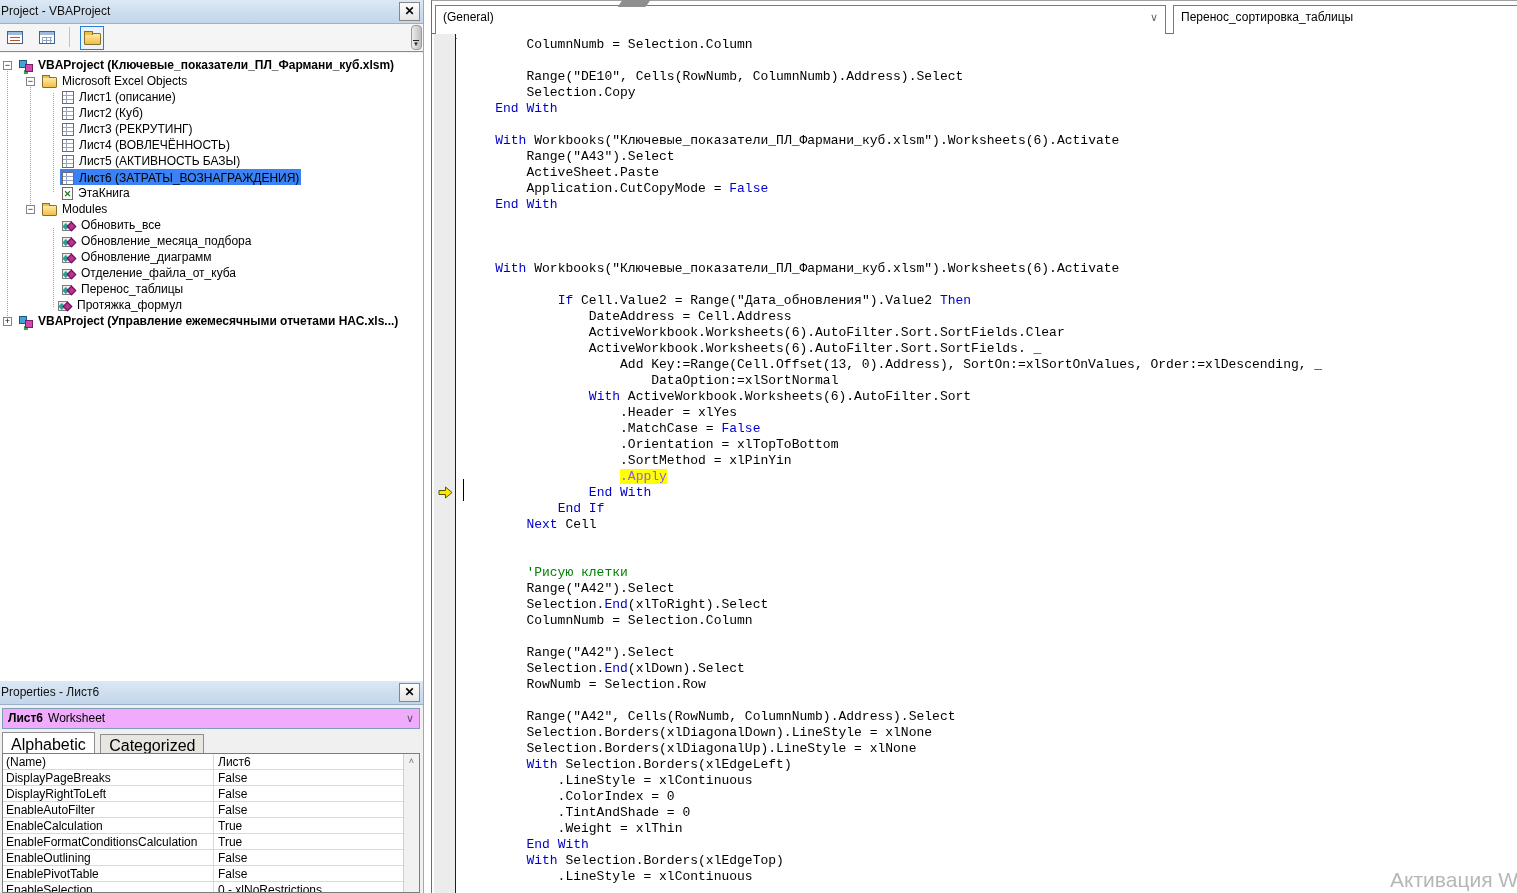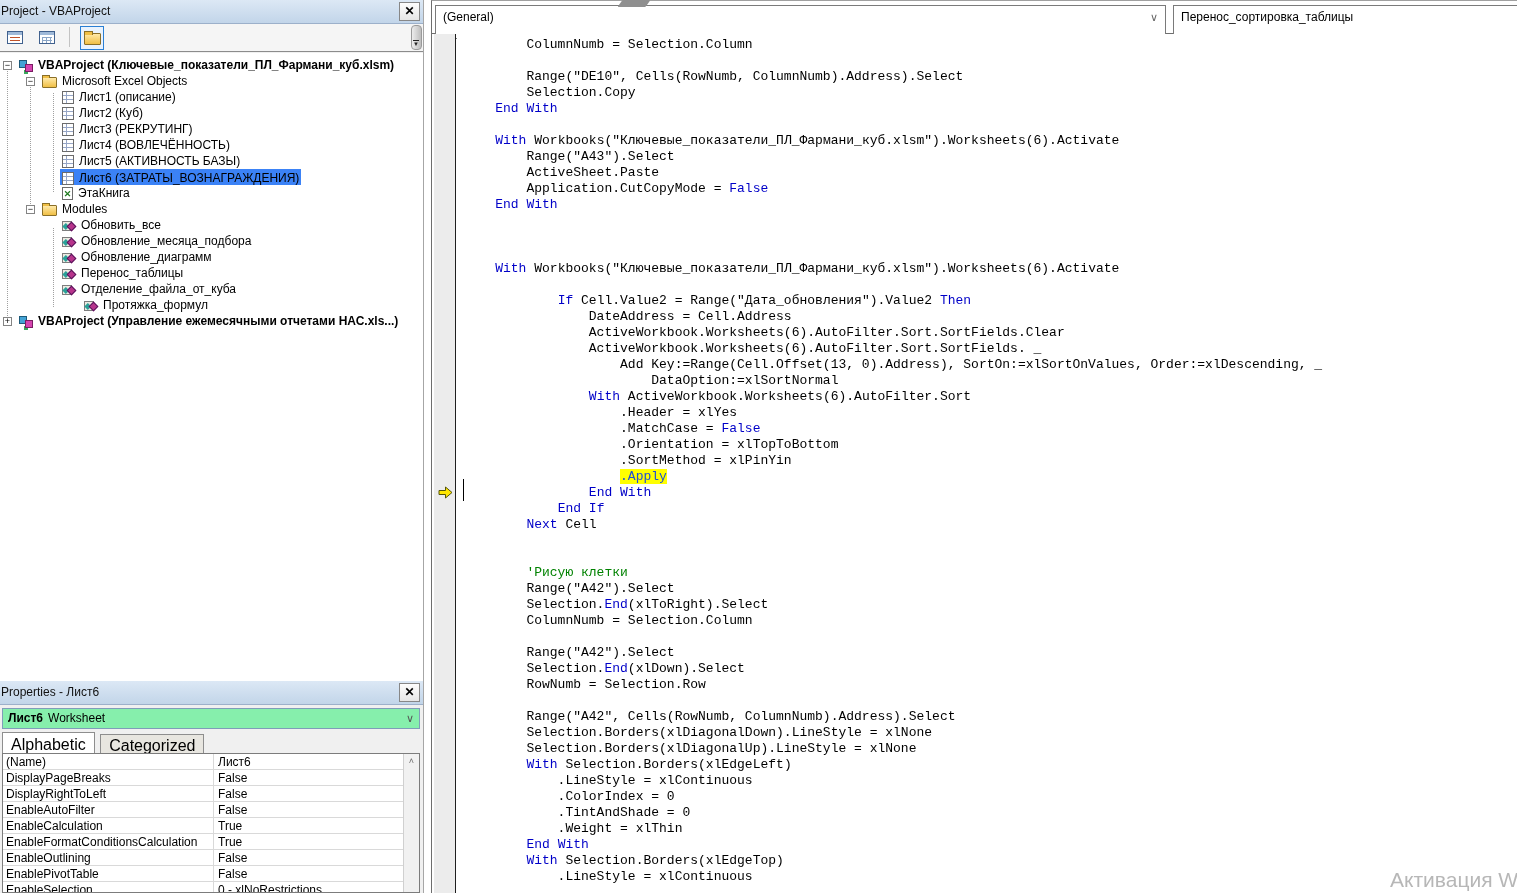--- a/index.html
+++ b/index.html
@@ -78,21 +78,21 @@
   .ic-module::after { content:""; position:absolute; left:6px; top:4px; width:5px; height:5px;
       background:#b8348c; border:1px solid #56175c; transform:rotate(45deg);
       box-shadow:-4px 4px 0 -1px #2aa198; }
   .ic-vba-project { width:14px; height:13px; }
   .ic-vba-project::before { content:""; position:absolute; left:0; top:1px; width:6px; height:6px;
       background:#43a3d5; border:1px solid #1d5a7a; }
   .ic-vba-project::after { content:""; position:absolute; left:6px; top:5px; width:6px; height:6px;
       background:#d544b0; border:1px solid #7a1d62; box-shadow:-3px 4px 0 -2px #3aa65c; }
 
   
-  .obj-combo { position:absolute; top:27px; left:2px; right:3px; height:21px; background:#86efac;
+  .obj-combo { position:absolute; top:27px; left:2px; right:3px; height:21px; background:#f0abfc;
       border:1px solid #7f9db9; font-size:12px; line-height:19px; padding-left:5px; color:#000; }
   .obj-combo b { margin-right:5px; }
   .combo-chev { position:absolute; right:5px; top:0; color:#555; font-size:11px; }
   .tabs { position:absolute; top:51px; left:2px; height:21px; font-size:16px; }
   .tab { display:inline-block; height:19px; padding:2px 8px 0 8px; margin-right:1px;
          border:1px solid #8e8e8e; border-bottom:none; background:#e8e6e0; vertical-align:bottom; }
   .tab.active { background:#fff; height:21px; padding-top:3px; position:relative; z-index:2; }
   .prop-grid { position:absolute; top:72px; left:2px; right:3px; bottom:0; background:#fff;
          border:1px solid #7c7c7c; overflow:hidden; font-size:12px; }
   .prop-row { display:flex; height:16px; border-bottom:1px solid #d9d9d9; }
@@ -116,21 +116,21 @@
 
   .margin-bar { position:absolute; left:2px; top:33px; bottom:0; width:22px; background:#ececec;
         border-right:1px solid #1f1f1f; }
   .next-arrow { position:absolute; left:4px; }
   .code-area { position:absolute; left:25px; top:33px; right:0; bottom:0; background:#fff; overflow:hidden; }
   #code-lines { position:absolute; left:7px; top:3px;
         font-family:"Liberation Mono","DejaVu Sans Mono",monospace; font-size:13px; }
   .code-line { height:16px; line-height:16px; white-space:pre; color:#000; }
   .kw { color:var(--kw); }
   .cm { color:var(--cm); }
-  .stmt-hl { background:var(--hl); color:#1d4ed8; }
+  .stmt-hl { background:var(--hl); color:#8b5cf6; }
   .caret { position:absolute; left:6px; width:1px; height:22px; background:#000; }
 
   .artifact { position:absolute; left:620px; top:0; width:28px; height:7px; background:#8f8f8f;
         transform:skewX(-35deg); border-radius:1px; }
   .watermark { position:absolute; left:1390px; top:868px; font-size:21px; color:#b7b7b7;
         white-space:nowrap; z-index:9; }
 </style>
 </head>
 <body>
 
@@ -235,30 +235,30 @@
         </div>
         <div class="tree-row" style="padding-left: 60px;">
           <span class="row-inner">
             <span class="ic ic-module"></span>
             <span class="tree-label">Обновление_диаграмм</span>
           </span>
         </div>
         <div class="tree-row" style="padding-left: 60px;">
           <span class="row-inner">
             <span class="ic ic-module"></span>
+            <span class="tree-label">Отделение_файла_от_куба</span>
+          </span>
+        </div>
+        <div class="tree-row" style="padding-left: 60px;">
+          <span class="row-inner">
+            <span class="ic ic-module"></span>
             <span class="tree-label">Перенос_таблицы</span>
           </span>
         </div>
-        <div class="tree-row" style="padding-left: 60px;">
-          <span class="row-inner">
-            <span class="ic ic-module"></span>
-            <span class="tree-label">Отделение_файла_от_куба</span>
-          </span>
-        </div>
-        <div class="tree-row" style="padding-left: 82px;">
+        <div class="tree-row" style="padding-left: 56px;">
           <span class="row-inner">
             <span class="ic ic-module"></span>
             <span class="tree-label">Протяжка_формул</span>
           </span>
         </div>
         <div class="tree-row" style="padding-left: 3px;">
           <span class="expand-box">+</span>
           <span class="row-inner">
             <span class="ic ic-vba-project"></span>
             <span class="tree-label bold">VBAProject (Управление ежемесячными отчетами НАС.xls...)</span>

